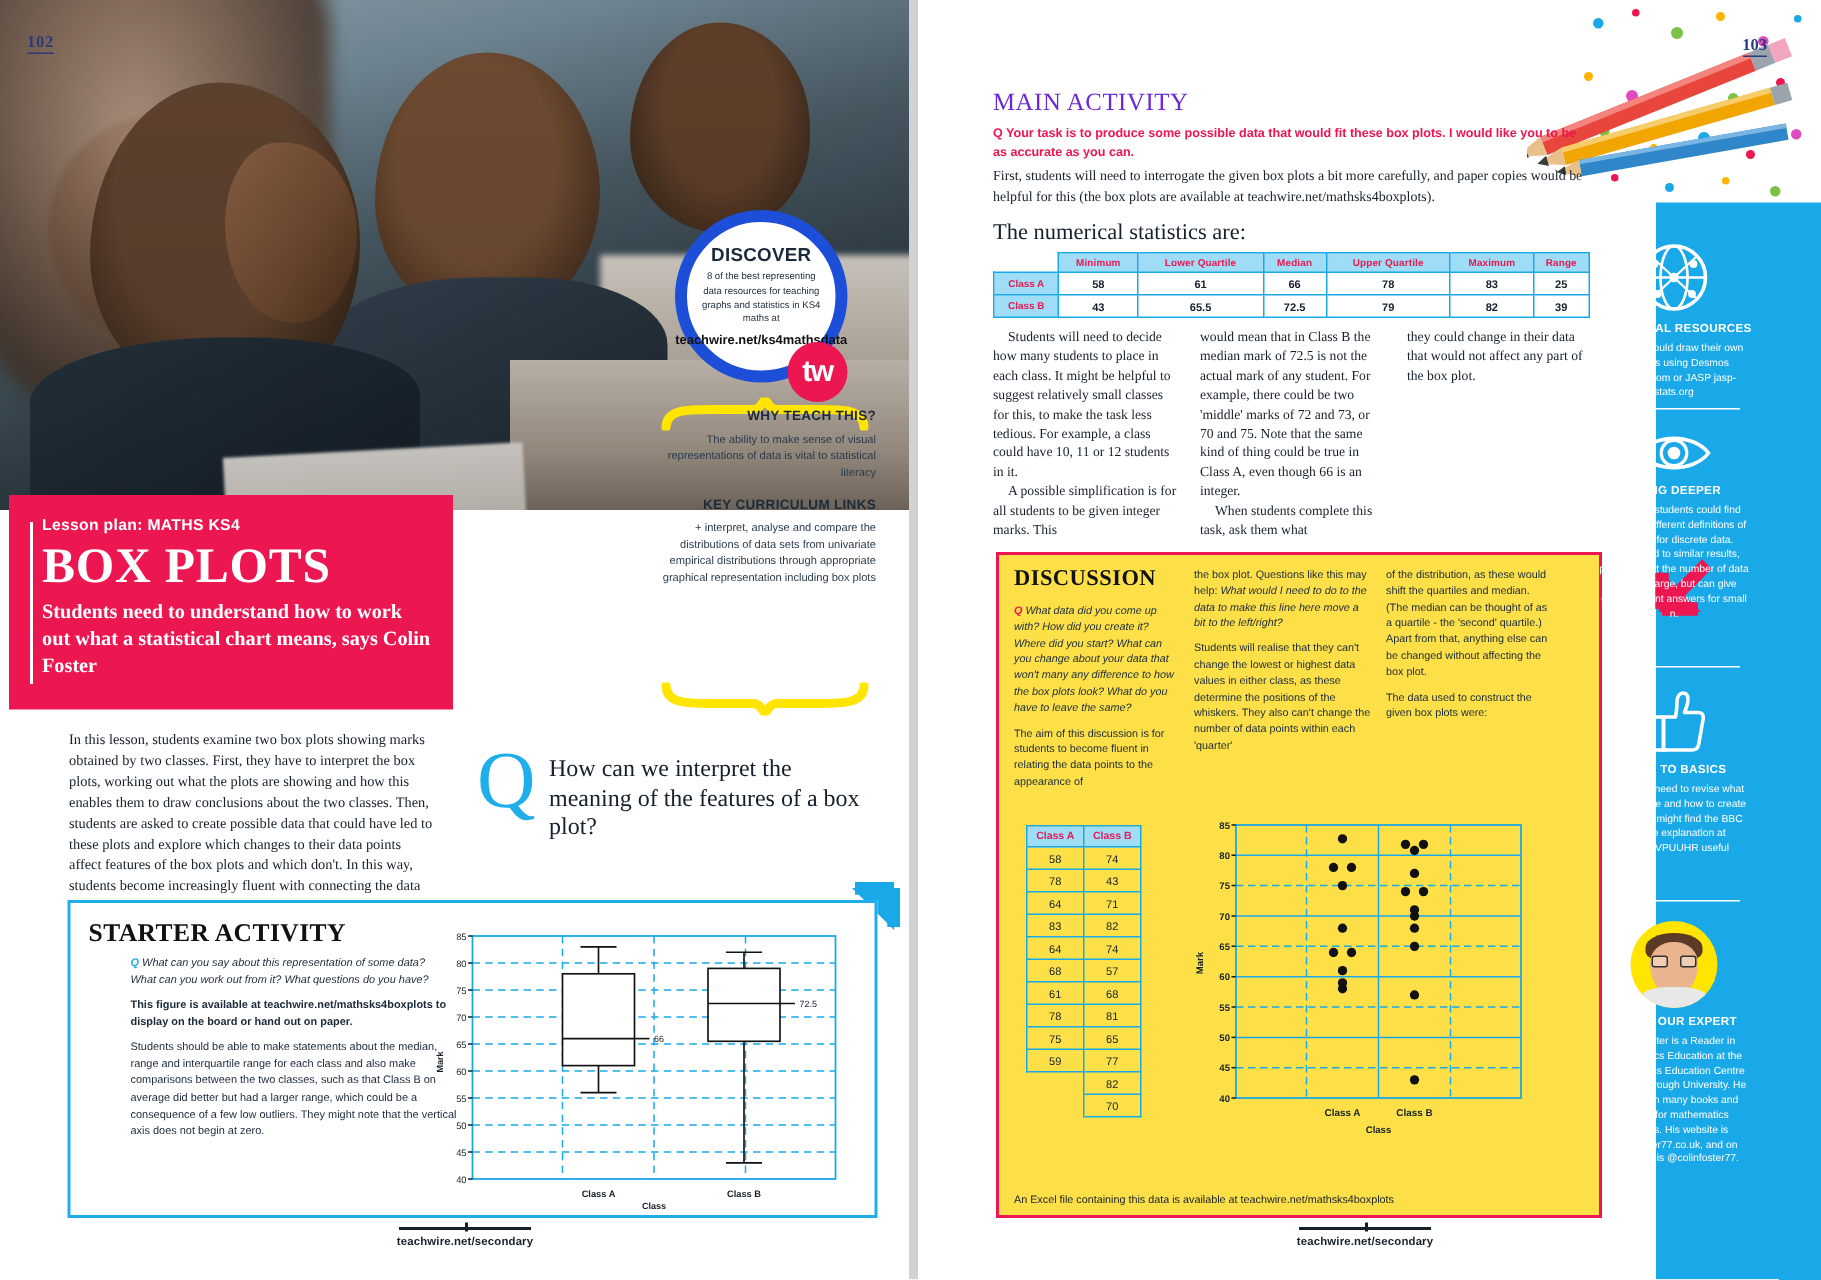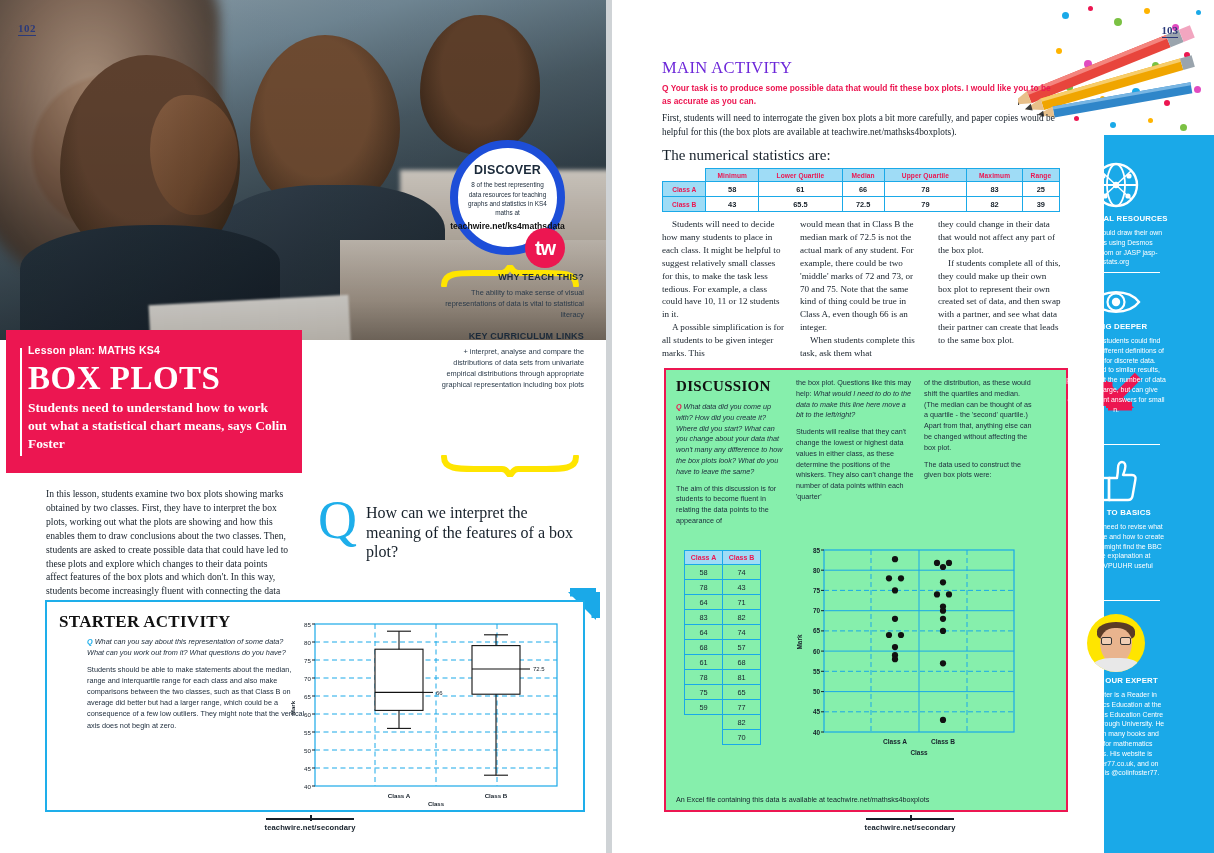--- a/index.html
+++ b/index.html
@@ -143,21 +143,21 @@
   table.stats td.rowhead { font-family:"Liberation Sans",sans-serif; font-weight:bold; font-size:6.6px; color:#ec1651; background:#9fdcf6; }
   table.stats td { font-family:"Liberation Sans",sans-serif; font-weight:bold; font-size:7.4px; color:#16202a; }
   table.stats .corner { border:none; background:#fff; }
 
   .cols3 { position:absolute; left:50px; top:218px; width:400px; display:flex; gap:14px; }
   .cols3 .col { width:124px; font-family:"Liberation Serif",serif; font-size:9.1px; line-height:1.42; color:#16202a; }
   .cols3 .col p { text-indent:10px; }
   .cols3 .col p.noind { text-indent:0; }
 
   
-  .disc-box { position:absolute; left:52px; top:368px; width:404px; height:444px; border:2.5px solid #ec1651; background:#86efac; }
+  .disc-box { position:absolute; left:52px; top:368px; width:404px; height:444px; border:2.5px solid #ec1651; background:#fde047; }
   .disc-head { position:absolute; left:10px; top:8px; font-family:"Liberation Serif",serif; font-weight:bold; font-size:15px; letter-spacing:.3px; color:#111; }
   .disc-c1 { position:absolute; left:10px; top:32px; width:110px; font-family:"Liberation Sans",sans-serif; font-size:7.2px; line-height:1.5; color:#1b2a3a; }
   .disc-c2 { position:absolute; left:130px; top:8px; width:118px; font-family:"Liberation Sans",sans-serif; font-size:7.2px; line-height:1.5; color:#1b2a3a; }
   .disc-c3 { position:absolute; left:258px; top:8px; width:108px; font-family:"Liberation Sans",sans-serif; font-size:7.2px; line-height:1.5; color:#1b2a3a; }
   .disc-c1 p, .disc-c2 p, .disc-c3 p { margin-bottom:6px; }
   .disc-q { color:#ec1651; font-weight:bold; }
 
   table.datatable { position:absolute; left:18px; top:180px; border-collapse:collapse; }
   table.datatable th { border:1.2px solid #1aa9e8; background:#9fdcf6; color:#ec1651;
     font-family:"Liberation Sans",sans-serif; font-weight:bold; font-size:7px; padding:3px 0; width:38px; }
@@ -245,20 +245,21 @@
       <path d="M4 40 L40 4 M40 4 L40 30 M40 4 L14 4" stroke="#1aa9e8" stroke-width="9" fill="none" stroke-linejoin="miter"></path>
       <path d="M40 4 L40 32 L12 4 Z" fill="#1aa9e8"></path>
     </svg>
 
     <div class="starter-box">
       <div class="starter-head">STARTER ACTIVITY</div>
       <div class="starter-col">
         <p><span class="q-inline ital">Q</span>
            <span class="ital">What can you say about this representation of some data?</span><br>
            <span class="ital">What can you work out from it? What questions do you have?</span></p>
+        <p class="bld">This figure is available at teachwire.net/mathsks4boxplots to display on the board or hand out on paper.</p>
         <p>Students should be able to make statements about the median, range and interquartile range for each class and also make comparisons between the two classes, such as that Class B on average did better but had a larger range, which could be a consequence of a few low outliers. They might note that the vertical axis does not begin at zero.</p>
       </div>
 
       <svg class="chart-svg" style="position:absolute;left:234px;top:14px;" width="292" height="190" viewBox="0 0 292 190">
 
         <rect x="34" y="8" width="242" height="162" fill="none" stroke="#1aa9e8" stroke-width="1.2"></rect>
 
         <g stroke="#1aa9e8" stroke-width="1" stroke-dasharray="5,3.5">
           <line x1="34" y1="26" x2="276" y2="26"></line>
           <line x1="34" y1="44" x2="276" y2="44"></line>
@@ -435,21 +436,20 @@
       <div class="col">
         <p>Students will need to decide how many students to place in each class. It might be helpful to suggest relatively small classes for this, to make the task less tedious. For example, a class could have 10, 11 or 12 students in it.</p>
         <p>A possible simplification is for all students to be given integer marks. This</p>
       </div>
       <div class="col">
         <p class="noind">would mean that in Class B the median mark of 72.5 is not the actual mark of any student. For example, there could be two 'middle' marks of 72 and 73, or 70 and 75. Note that the same kind of thing could be true in Class A, even though 66 is an integer.</p>
         <p>When students complete this task, ask them what</p>
       </div>
       <div class="col">
         <p class="noind">they could change in their data that would not affect any part of the box plot.</p>
-        <p>If students complete all of this, they could make up their own box plot to represent their own created set of data, and then swap with a partner, and see what data their partner can create that leads to the same box plot.</p>
       </div>
     </div>
 
     <div class="disc-box">
       <div class="disc-head">DISCUSSION</div>
       <div class="disc-c1">
         <p><span class="disc-q ital">Q</span>
            <span class="ital">What data did you come up with? How did you create it? Where did you start? What can you change about your data that won't many any difference to how the box plots look? What do you have to leave the same?</span></p>
         <p>The aim of this discussion is for students to become fluent in relating the data points to the appearance of</p>
       </div>

